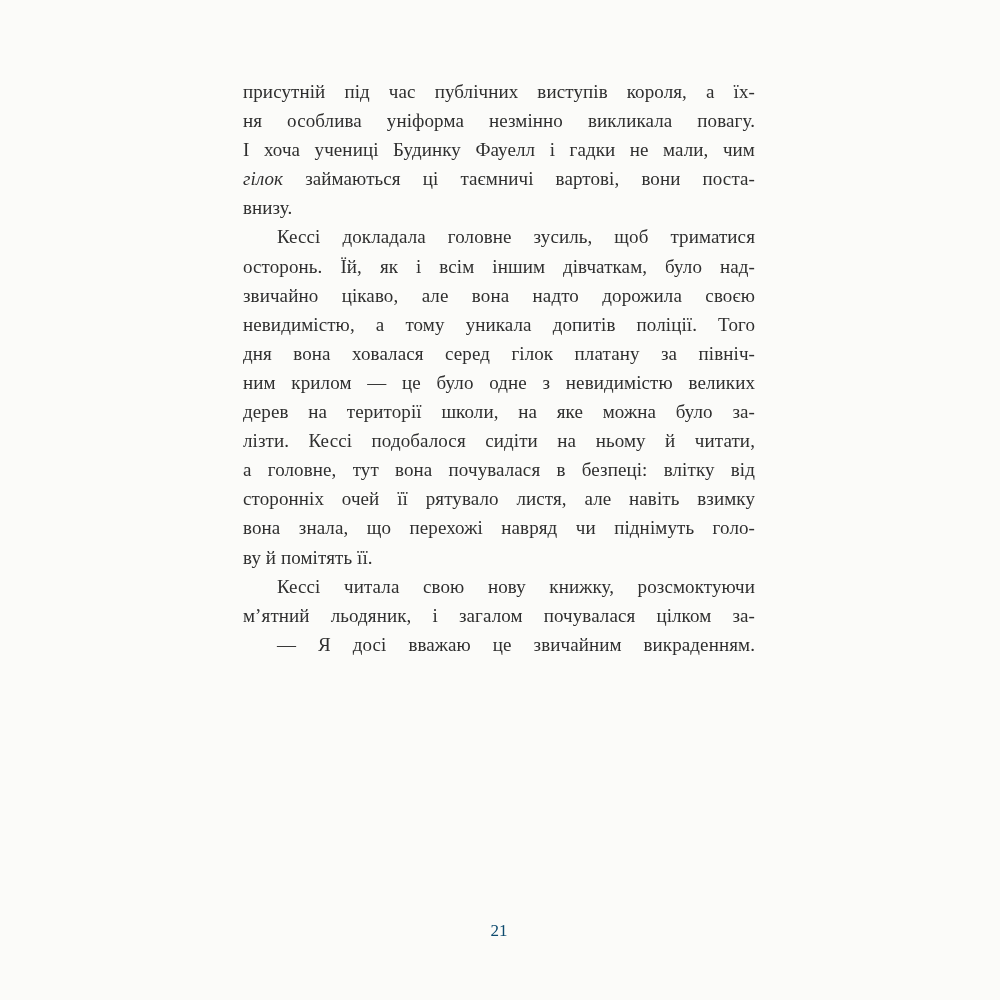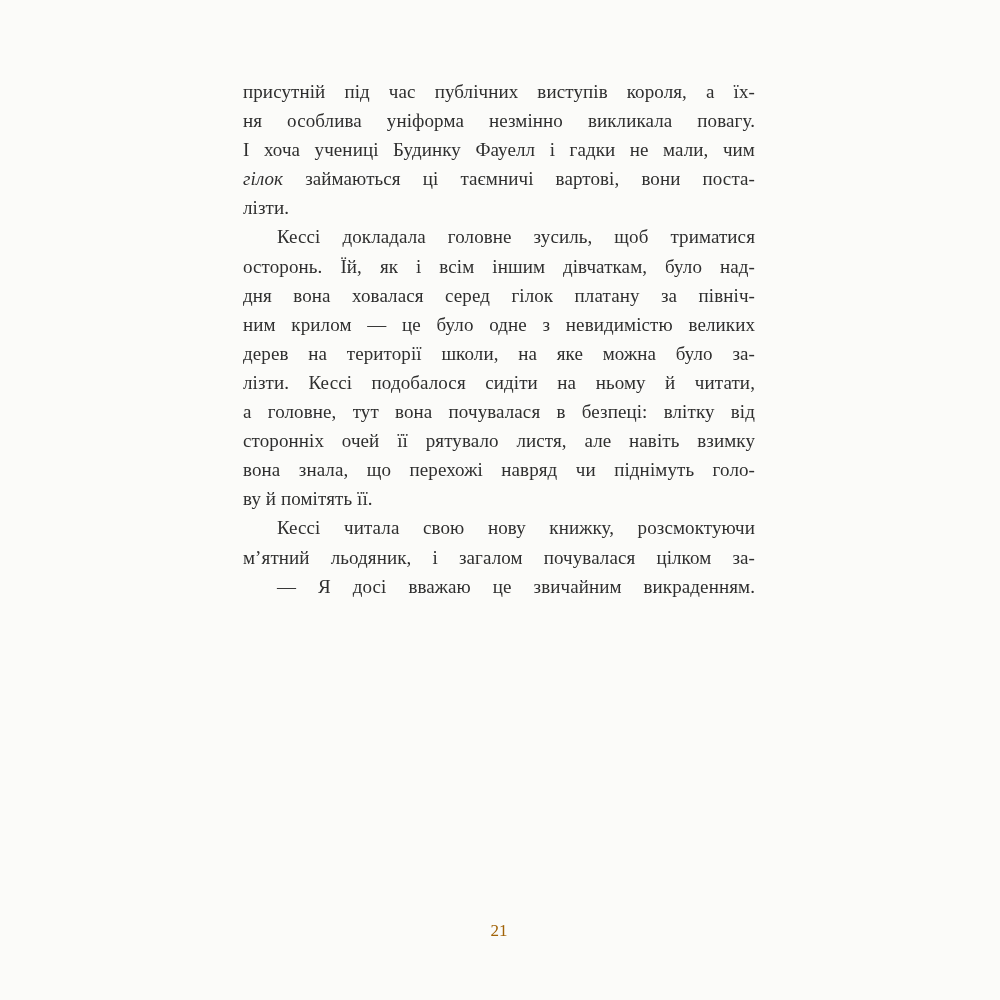--- a/index.html
+++ b/index.html
@@ -48,38 +48,40 @@
   .italic {
     font-style: italic;
   }
   .page-number {
     position: absolute;
     left: 243px;
     top: 921px;
     width: 512px;
     text-align: center;
     font-size: 17px;
-    color: #a16207;
+    color: #0c4a6e;
   }
 </style>
 </head>
 <body style="background: rgb(251, 251, 249);">
 
 <div class="page">
   <div class="text-block" style="color: rgb(47, 47, 47);">
       <div class="para">
         <div class="line">присутній під час публічних виступів короля, а їх-</div>
         <div class="line">ня особлива уніформа незмінно викликала повагу.</div>
         <div class="line">І хоча учениці Будинку Фауелл і гадки не мали, чим</div>
         <div class="line"><span class="italic">гілок</span><span> займаються ці таємничі вартові, вони поста-</span></div>
-        <div class="line last">лізти.</div>
+        <div class="line last">внизу.</div>
       </div>
       <div class="para">
         <div class="line indent">Кессі докладала головне зусиль, щоб триматися</div>
         <div class="line">осторонь. Їй, як і всім іншим дівчаткам, було над-</div>
+        <div class="line">звичайно цікаво, але вона надто дорожила своєю</div>
+        <div class="line">невидимістю, а тому уникала допитів поліції. Того</div>
         <div class="line">дня вона ховалася серед гілок платану за північ-</div>
         <div class="line">ним крилом — це було одне з невидимістю великих</div>
         <div class="line">дерев на території школи, на яке можна було за-</div>
         <div class="line">лізти. Кессі подобалося сидіти на ньому й читати,</div>
         <div class="line">а головне, тут вона почувалася в безпеці: влітку від</div>
         <div class="line">сторонніх очей її рятувало листя, але навіть взимку</div>
         <div class="line">вона знала, що перехожі навряд чи піднімуть голо-</div>
         <div class="line last">ву й помітять її.</div>
       </div>
       <div class="para">

